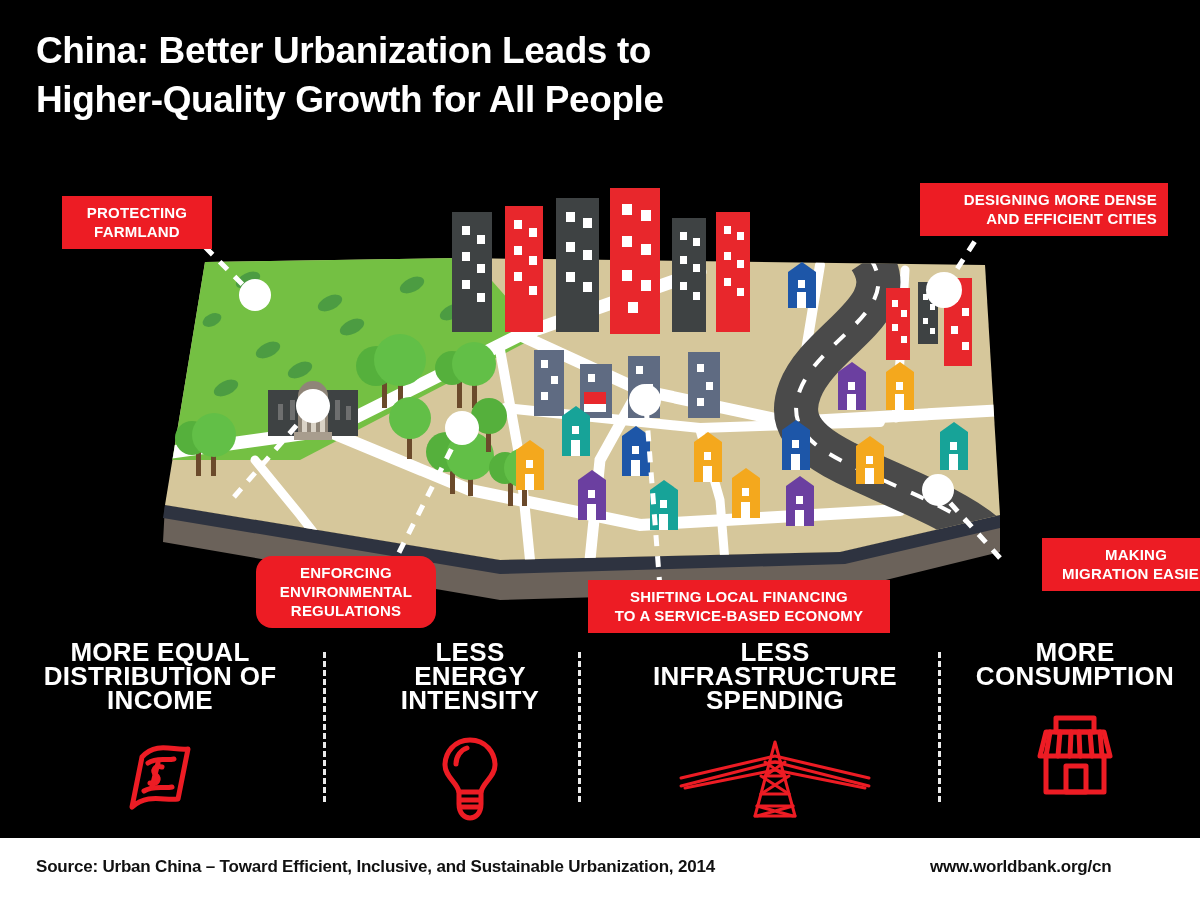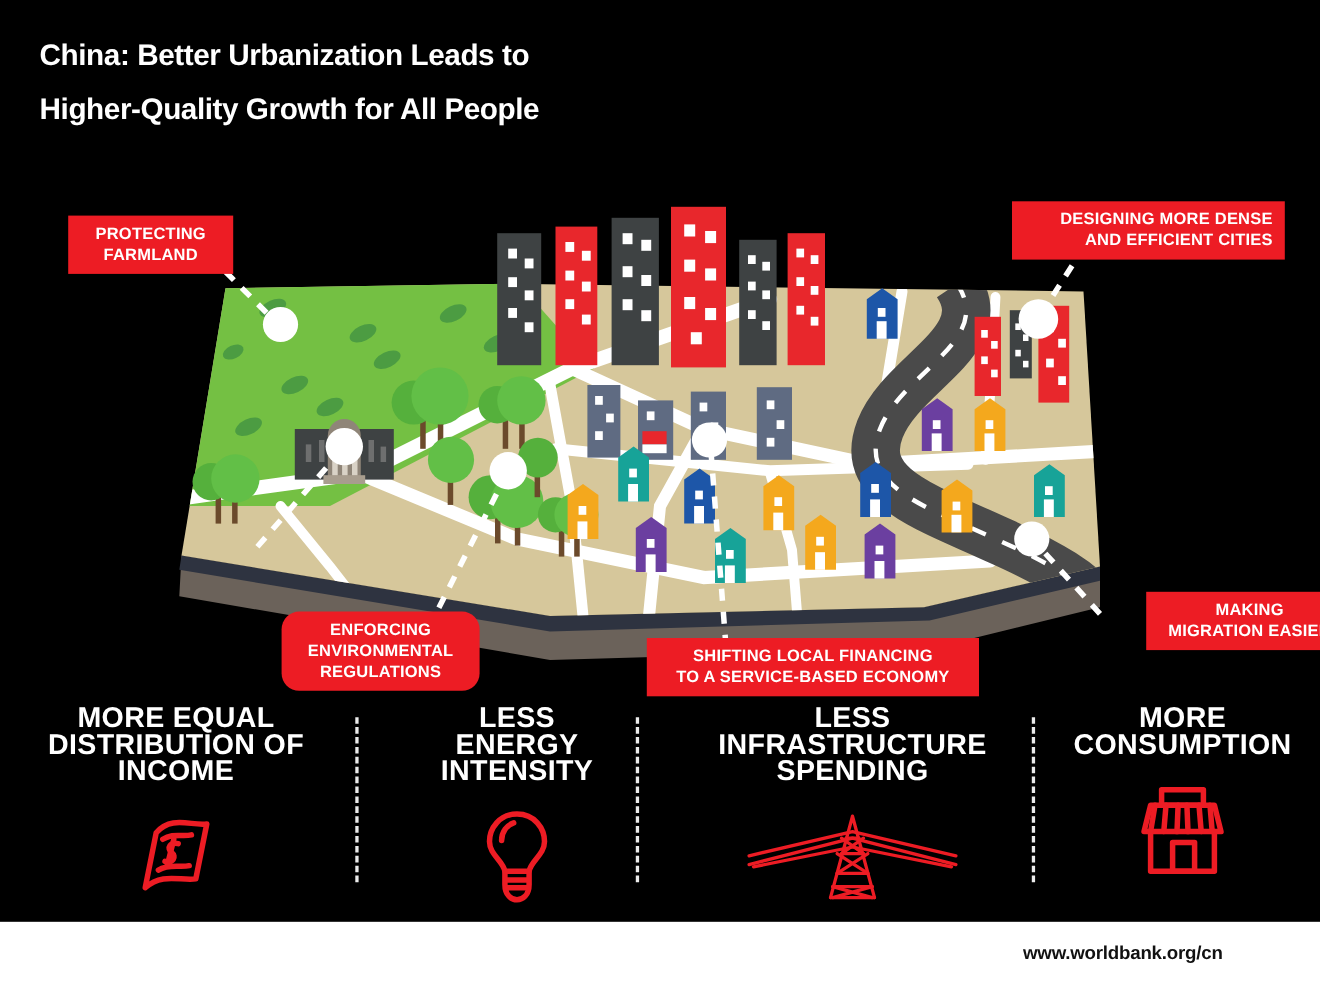--- a/index.html
+++ b/index.html
@@ -2,21 +2,21 @@
 <html><head>
 <meta charset="utf-8">
 <style>
   html,body{margin:0;padding:0;background:#000;}
   body{width:1200px;height:900px;overflow:hidden;font-family:"Liberation Sans",sans-serif;}
   #page{position:relative;width:1200px;height:900px;background:#000;}
 
   
   .title{
     position:absolute;left:36px;top:26px;width:1000px;
-    color:#fff;font-weight:bold;font-size:27px;line-height:49px;
+    color:#fff;font-weight:bold;font-size:37px;line-height:49px;
     letter-spacing:-0.4px;font-family:"Liberation Sans",sans-serif;
   }
   .title span{display:block;}
 
   
   #illo{position:absolute;left:0;top:160px;width:1200px;height:470px;}
 
   
   .callout{
     position:absolute;background:#ed1c24;color:#fff;
@@ -491,16 +491,17 @@
             <path d="M14,44 L18,20 M26,44 L28,20 M38,44 L39,20 M48,44 L47,20 M60,44 L58,20 M70,44 L68,20"></path>
             <path d="M14,44 L14,80 L72,80 L72,44"></path>
             <rect x="34" y="54" width="20" height="26"></rect>
           </g>
         </svg>
       </div>
     </div>
   </div>
 
   <div id="footer">
+    <div class="src">Source: Urban China – Toward Efficient, Inclusive, and Sustainable Urbanization, 2014</div>
     <div class="url">www.worldbank.org/cn</div>
   </div>
 
 </div>
 
 </body></html>

